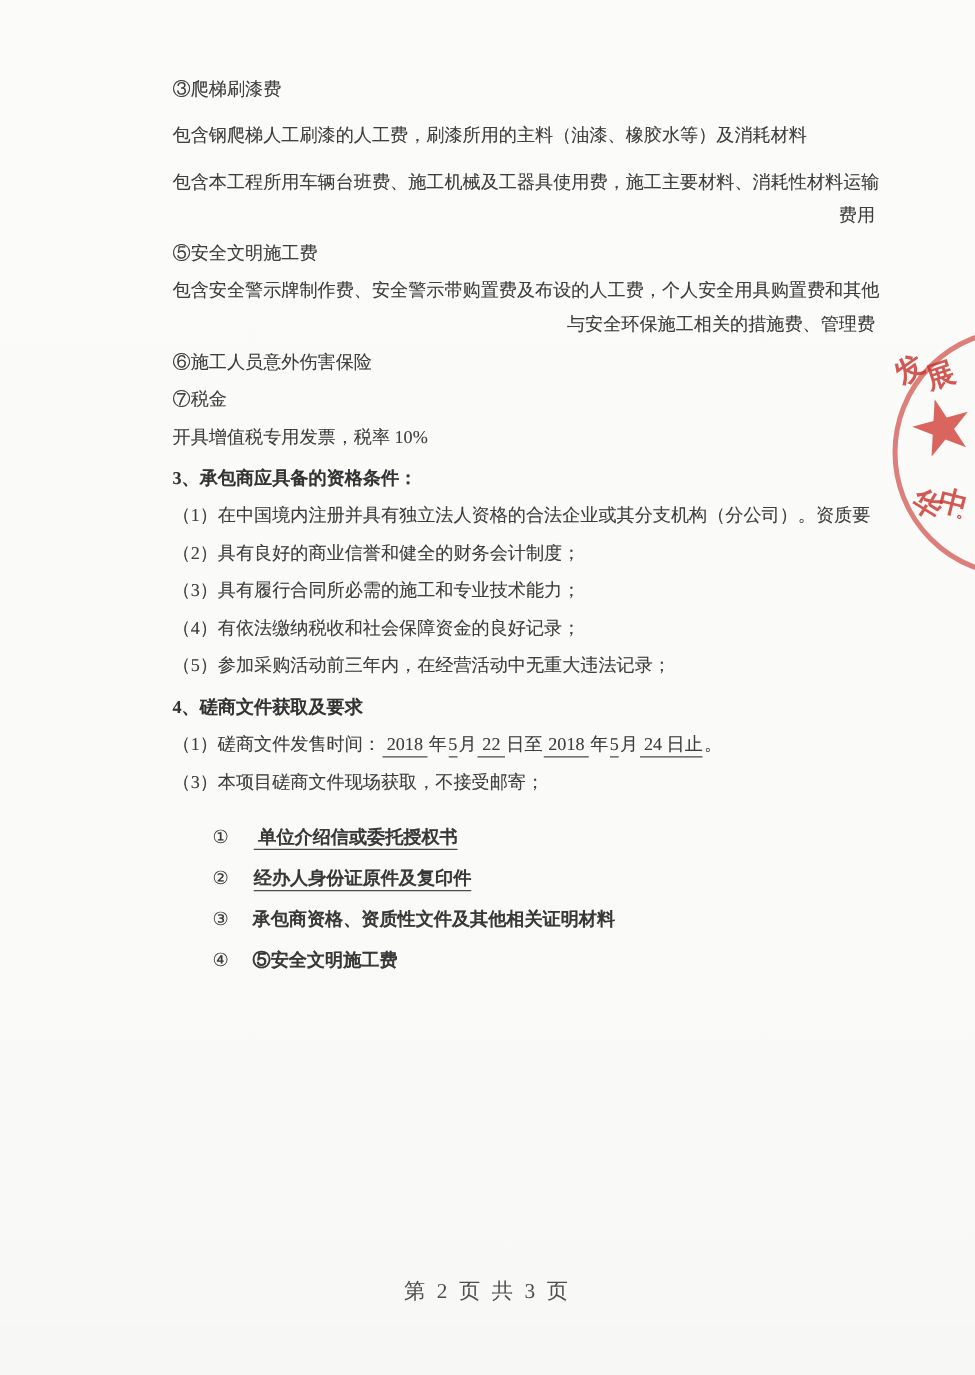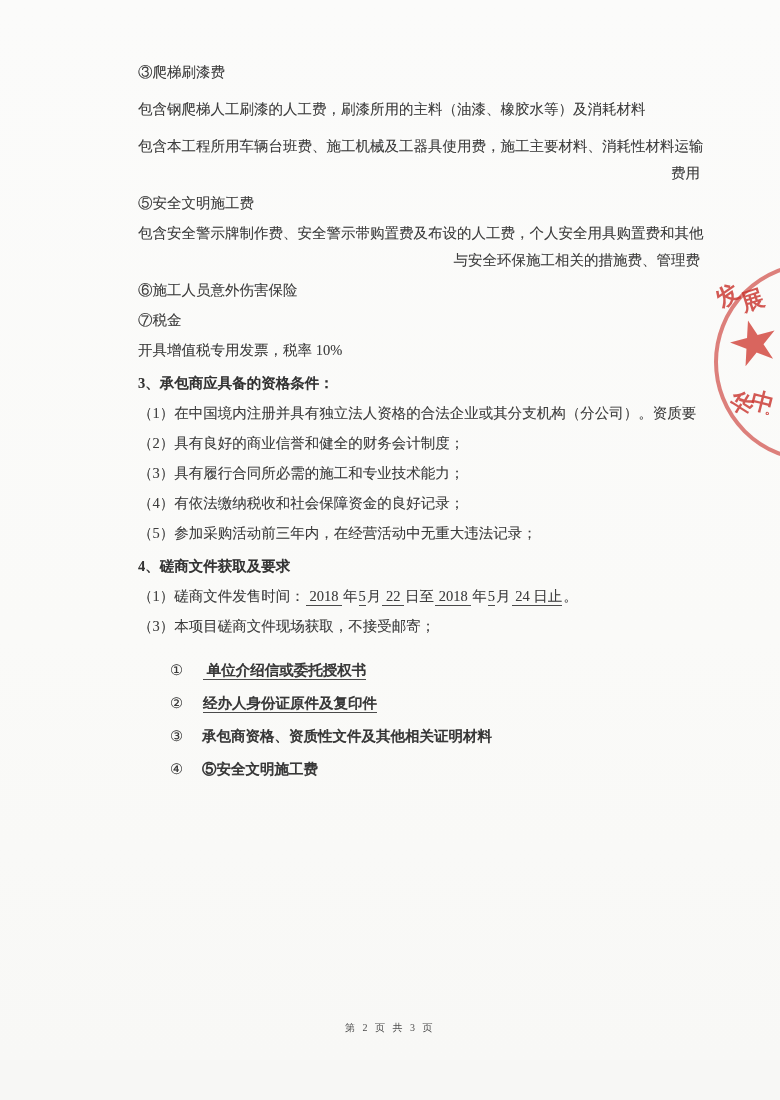--- a/index.html
+++ b/index.html
@@ -23,21 +23,21 @@
   .psp{margin-top:7px;}
   .cont{margin-top:-3px;text-align:right;}
   .h{margin-top:3px;font-weight:700;color:#333;}
   .gray{margin-top:-3px;color:#8f8f8f;text-shadow:none;}
   .item{padding-left:70px;font-weight:700;color:#383838;margin-top:14px;}
   .line.item + .line.item{margin-top:3px;}
   .num{display:inline-block;width:32px;font-weight:400;}
   .u{border-bottom:1px solid #4a4a4a;padding-bottom:1px;margin:0 1px;}
   .footer{
     position:absolute;left:0;top:1021px;width:780px;
-    text-align:center;font-size:10px;letter-spacing:2.5px;color:#4c4c4c;
+    text-align:center;font-size:17px;letter-spacing:2.5px;color:#4c4c4c;
   }
   
   .stamp{position:absolute;left:0;top:0;width:780px;height:1100px;pointer-events:none;filter:blur(0.3px);}
   .stamp-circle{
     position:absolute;left:714px;top:262px;width:192px;height:192px;
     border:4px solid rgba(205,62,55,0.65);border-radius:50%;
   }
   .stamp-star{
     position:absolute;left:727px;top:312px;
     font-size:60px;line-height:60px;color:rgba(209,64,55,0.8);

